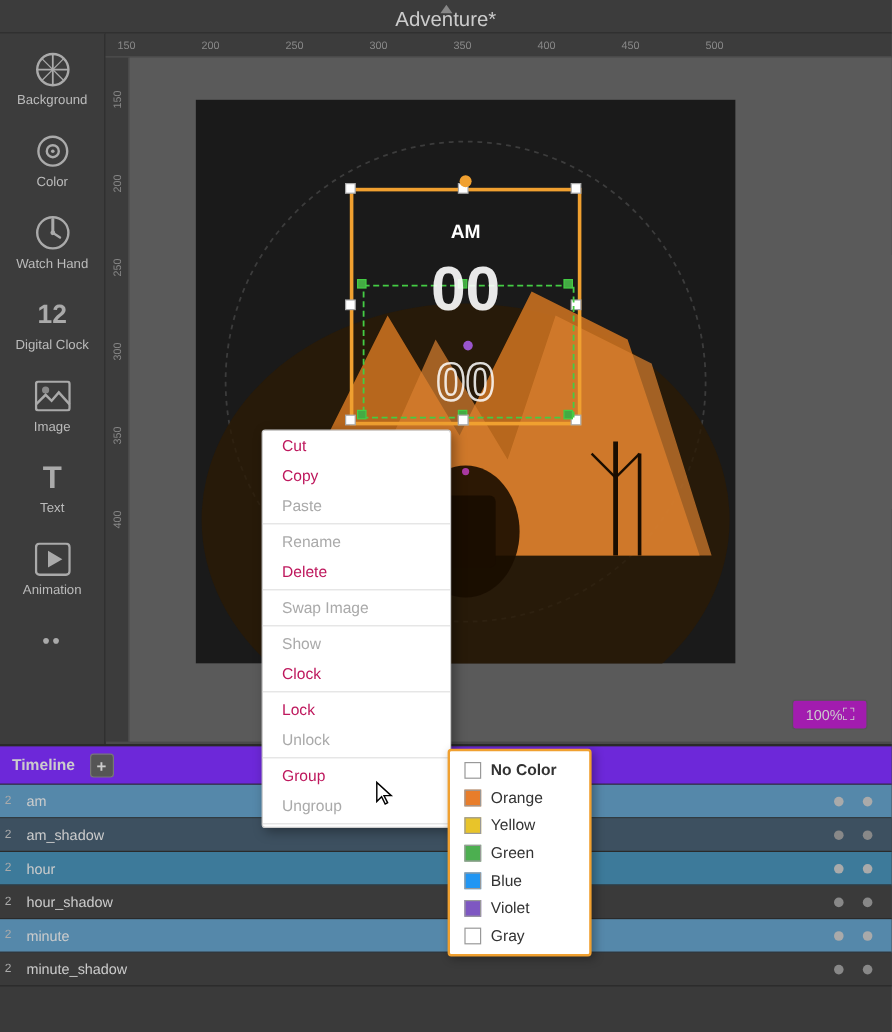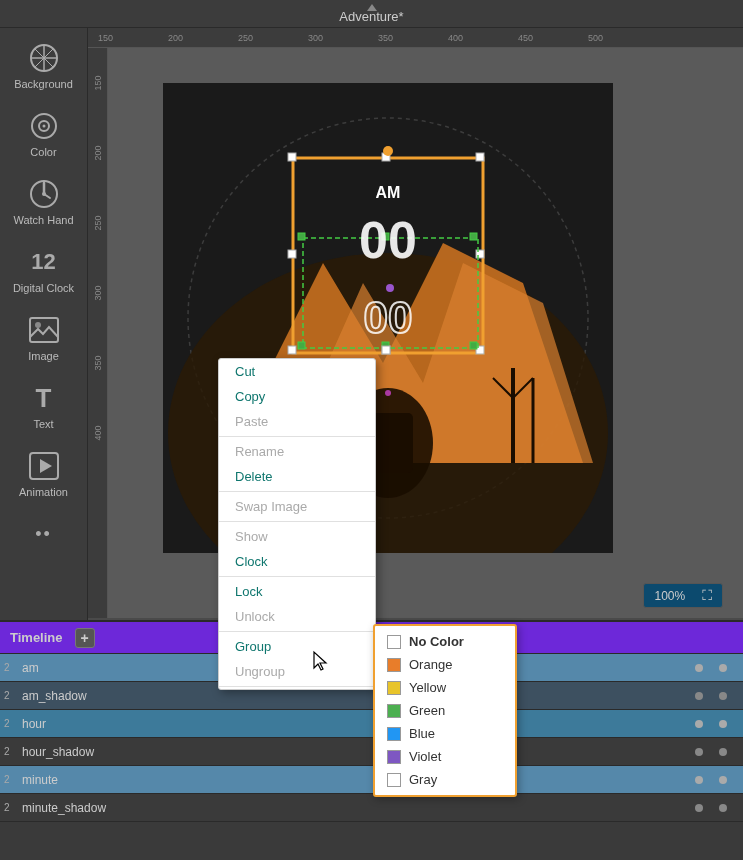--- a/index.html
+++ b/index.html
@@ -209,21 +209,21 @@
       border-radius: 3px;
       box-shadow: 2px 2px 8px rgba(0,0,0,0.3);
       z-index: 100;
       color: #333;
     }
 
     .menu-item {
       padding: 5px 16px;
       cursor: pointer;
       font-size: 13px;
-      color: #0f766e;
+      color: #be185d;
     }
     .menu-item.disabled { color: #aaa; cursor: default; }
     .menu-item.active { background: #3d7a9a; color: white; }
     .menu-item.has-submenu {
       display: flex;
       align-items: center;
       justify-content: space-between;
     }
     .menu-separator {
       height: 1px;
@@ -272,21 +272,21 @@
       height: 20px;
       z-index: 200;
       pointer-events: none;
     }
   </style>
 </head>
 <body>
 
 <div id="title-bar">
   <div style="position:absolute;left:50%;transform:translateX(-50%);top:4px;width:0;height:0;border-left:5px solid transparent;border-right:5px solid transparent;border-bottom:7px solid #888;"></div>
-  <span style="font-size:13px;color:#ccc;margin-top:6px;">Adventure*</span>
+  <span style="font-size:17px;color:#ccc;margin-top:6px;">Adventure*</span>
 </div>
 
 <div id="sidebar">
   <div class="sidebar-item">
     <div class="sidebar-icon">
       <svg width="32" height="32" viewBox="0 0 32 32">
         <circle cx="16" cy="16" r="13" fill="none" stroke="#aaa" stroke-width="2"></circle>
         <line x1="16" y1="3" x2="16" y2="29" stroke="#aaa" stroke-width="1.5"></line>
         <line x1="3" y1="16" x2="29" y2="16" stroke="#aaa" stroke-width="1.5"></line>
         <line x1="6.5" y1="6.5" x2="25.5" y2="25.5" stroke="#aaa" stroke-width="1"></line>
@@ -422,21 +422,21 @@
     <text x="225" y="115" text-anchor="middle" fill="white" font-size="16" font-weight="bold">AM</text>
 
     <text x="225" y="175" text-anchor="middle" fill="white" font-size="52" font-weight="bold" font-family="Arial" opacity="0.9">00</text>
 
     <text x="225" y="250" text-anchor="middle" fill="none" stroke="white" stroke-width="2" font-size="44" font-weight="bold" font-family="Arial" opacity="0.85">00</text>
 
     <rect x="219" y="263" width="8" height="8" fill="white" stroke="#aaa" stroke-width="1"></rect>
     <circle cx="225" cy="310" r="3" fill="#cc44cc" opacity="0.8"></circle>
   </svg>
 
-  <div id="zoom-bar" style="position:absolute;bottom:10px;right:20px;display:flex;align-items:center;background:#0c4a6e;border:1px solid #555;border-radius:3px;padding:3px 10px;font-size:12px;color:#ccc;gap:17px;">
+  <div id="zoom-bar" style="position:absolute;bottom:10px;right:20px;display:flex;align-items:center;background:#a21caf;border:1px solid #555;border-radius:3px;padding:3px 10px;font-size:12px;color:#ccc;gap:0;">
     <span>100%</span>
     <span style="cursor:pointer;font-size:14px;">⛶</span>
   </div>
 </div>
 
 <div id="context-menu" style="position:absolute;left:218px;top:358px;width:158px;background:white;border:1px solid #ccc;border-radius:3px;box-shadow:3px 3px 10px rgba(0,0,0,0.35);z-index:100;color:#333;">
   <div class="menu-item">Cut</div>
   <div class="menu-item">Copy</div>
   <div class="menu-item disabled">Paste</div>
   <div class="menu-separator"></div>
@@ -449,21 +449,21 @@
   <div class="menu-item">Clock</div>
   <div class="menu-separator"></div>
   <div class="menu-item">Lock</div>
   <div class="menu-item disabled">Unlock</div>
   <div class="menu-separator"></div>
   <div class="menu-item">Group</div>
   <div class="menu-item disabled">Ungroup</div>
   <div class="menu-separator"></div>
 </div>
 
-<div id="submenu" style="position:absolute;left:373px;top:624px;width:144px;background:white;border:2px solid #f0a030;border-radius:3px;box-shadow:2px 2px 8px rgba(0,0,0,0.3);z-index:101;color:#333;padding:4px 0;">
+<div id="submenu" style="position:absolute;left:373px;top:624px;width:120px;background:white;border:2px solid #f0a030;border-radius:3px;box-shadow:2px 2px 8px rgba(0,0,0,0.3);z-index:101;color:#333;padding:4px 0;">
   <div class="submenu-item no-color">
     <div class="color-swatch" style="background:white;border:1px solid #999;"></div>
     <span>No Color</span>
   </div>
   <div class="submenu-item">
     <div class="color-swatch" style="background:#e87d2a;border:1px solid #999;"></div>
     <span>Orange</span>
   </div>
   <div class="submenu-item">
     <div class="color-swatch" style="background:#e8c42a;border:1px solid #999;"></div>

